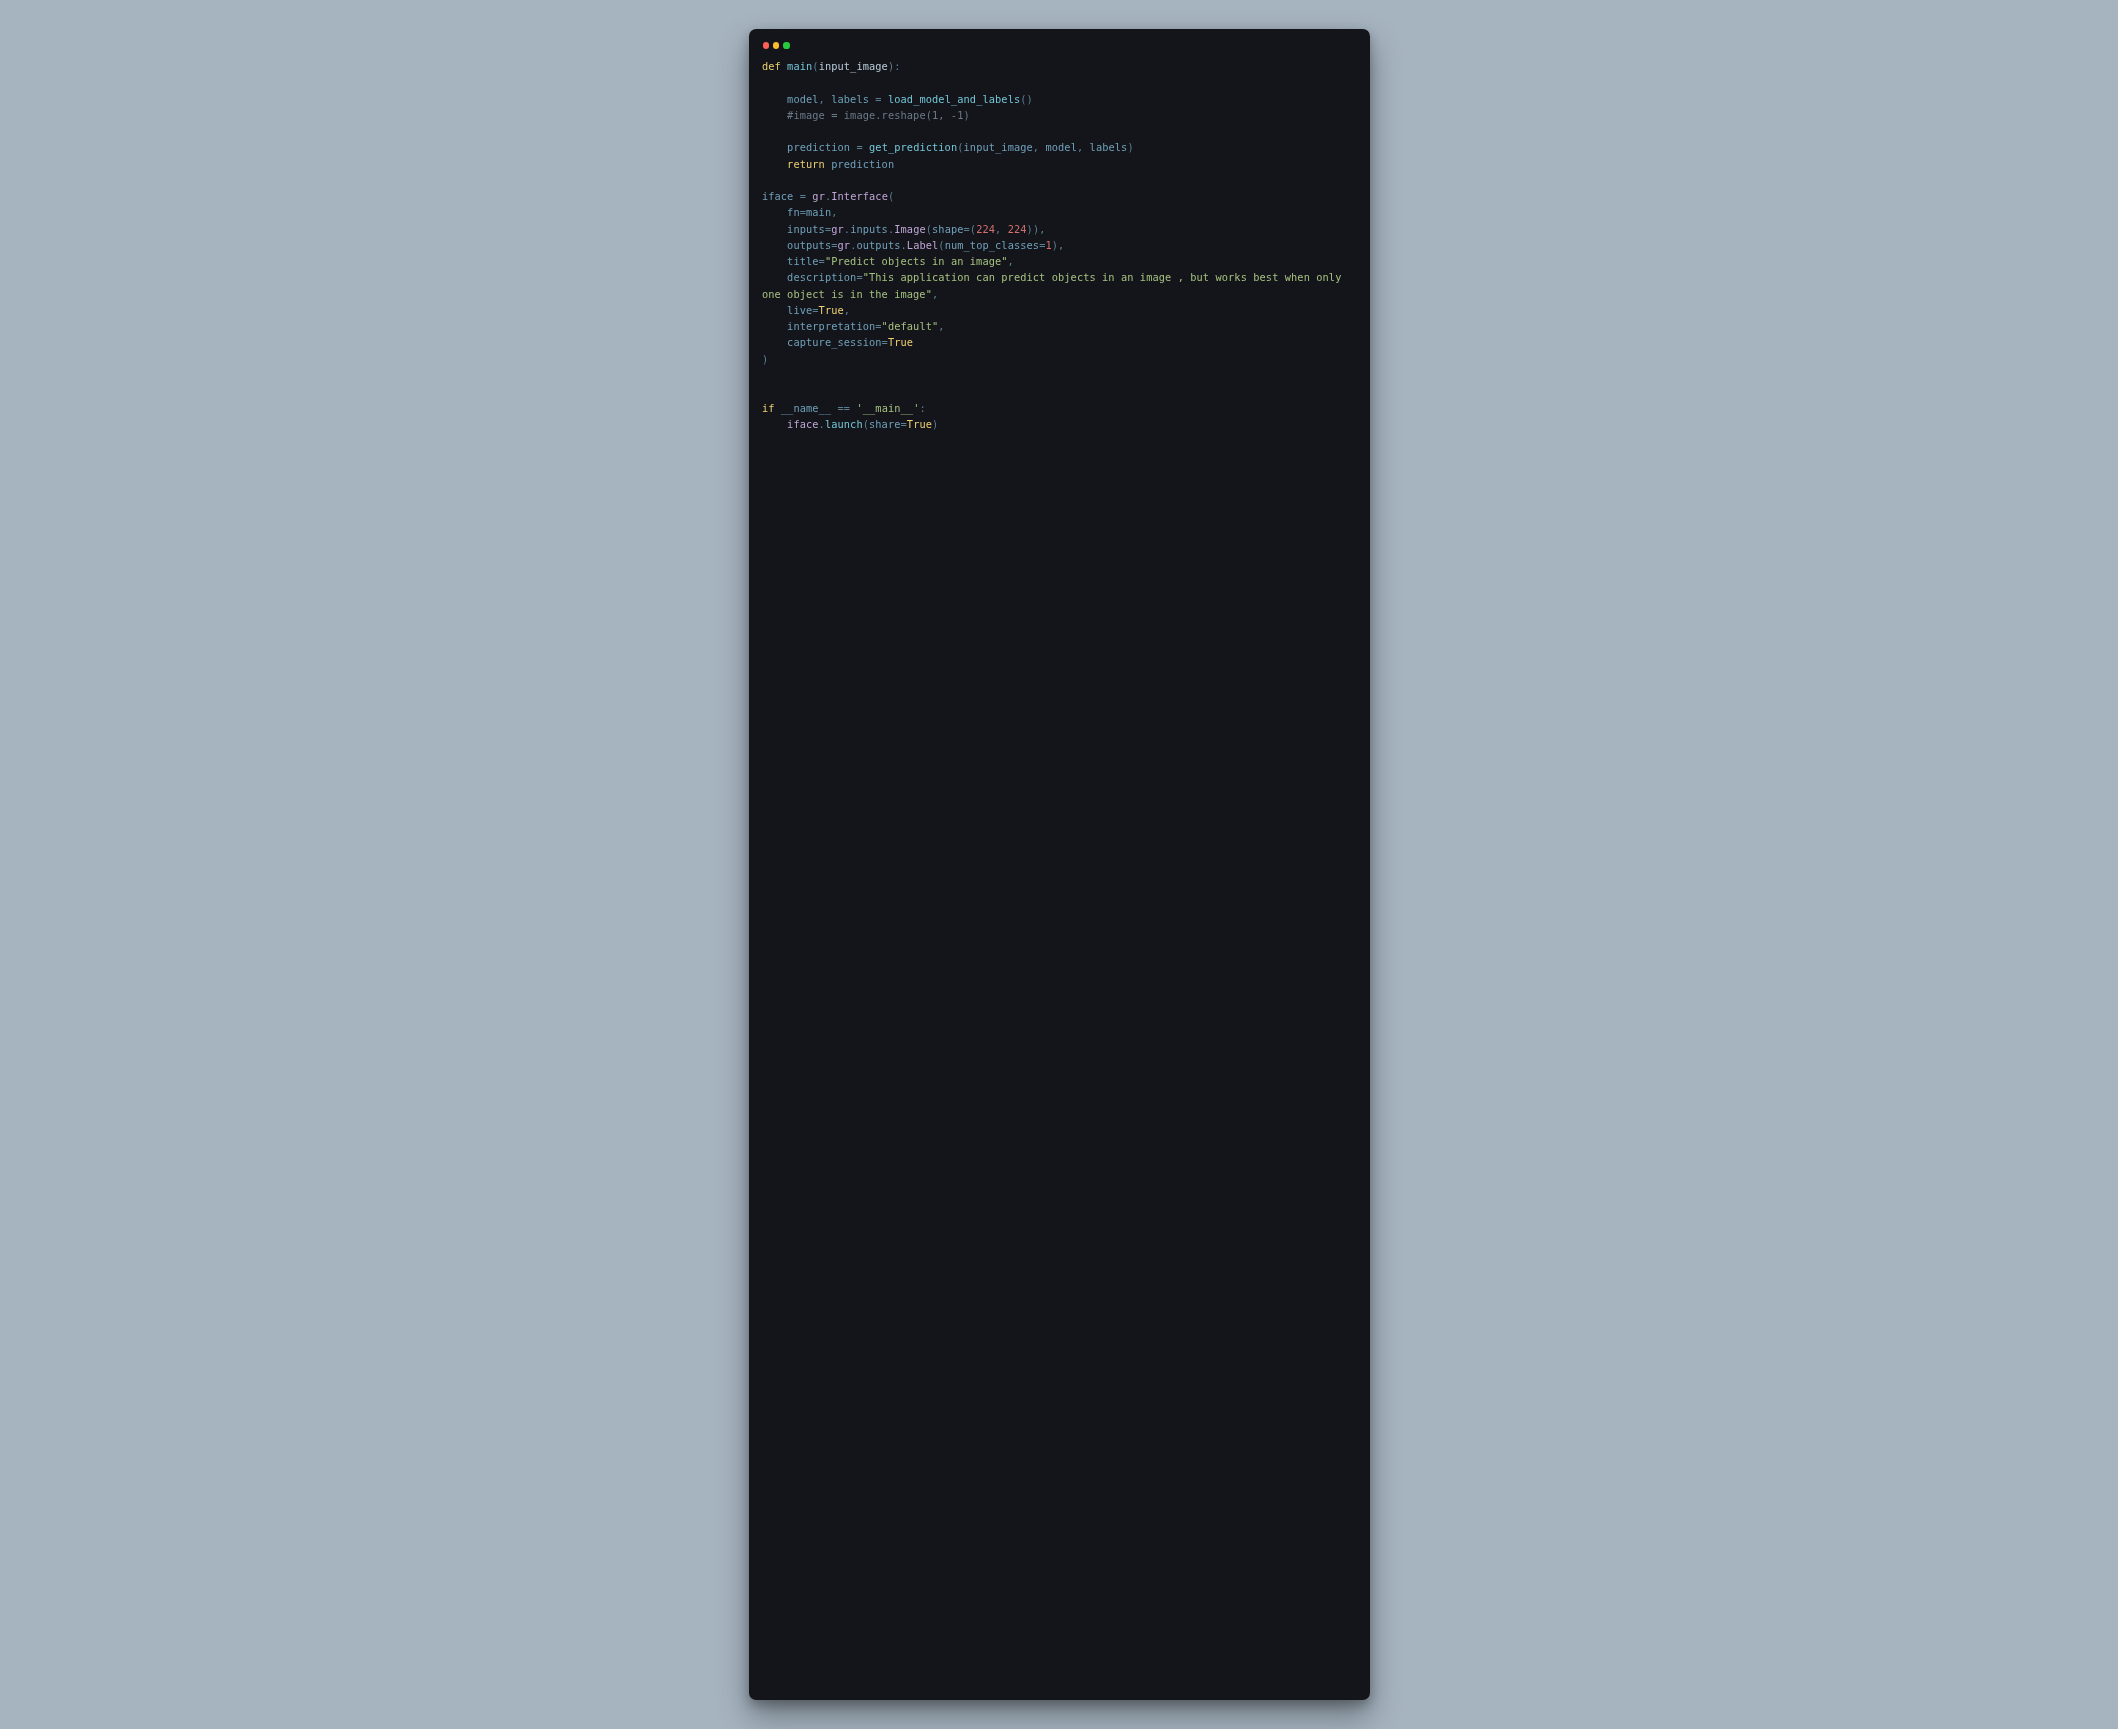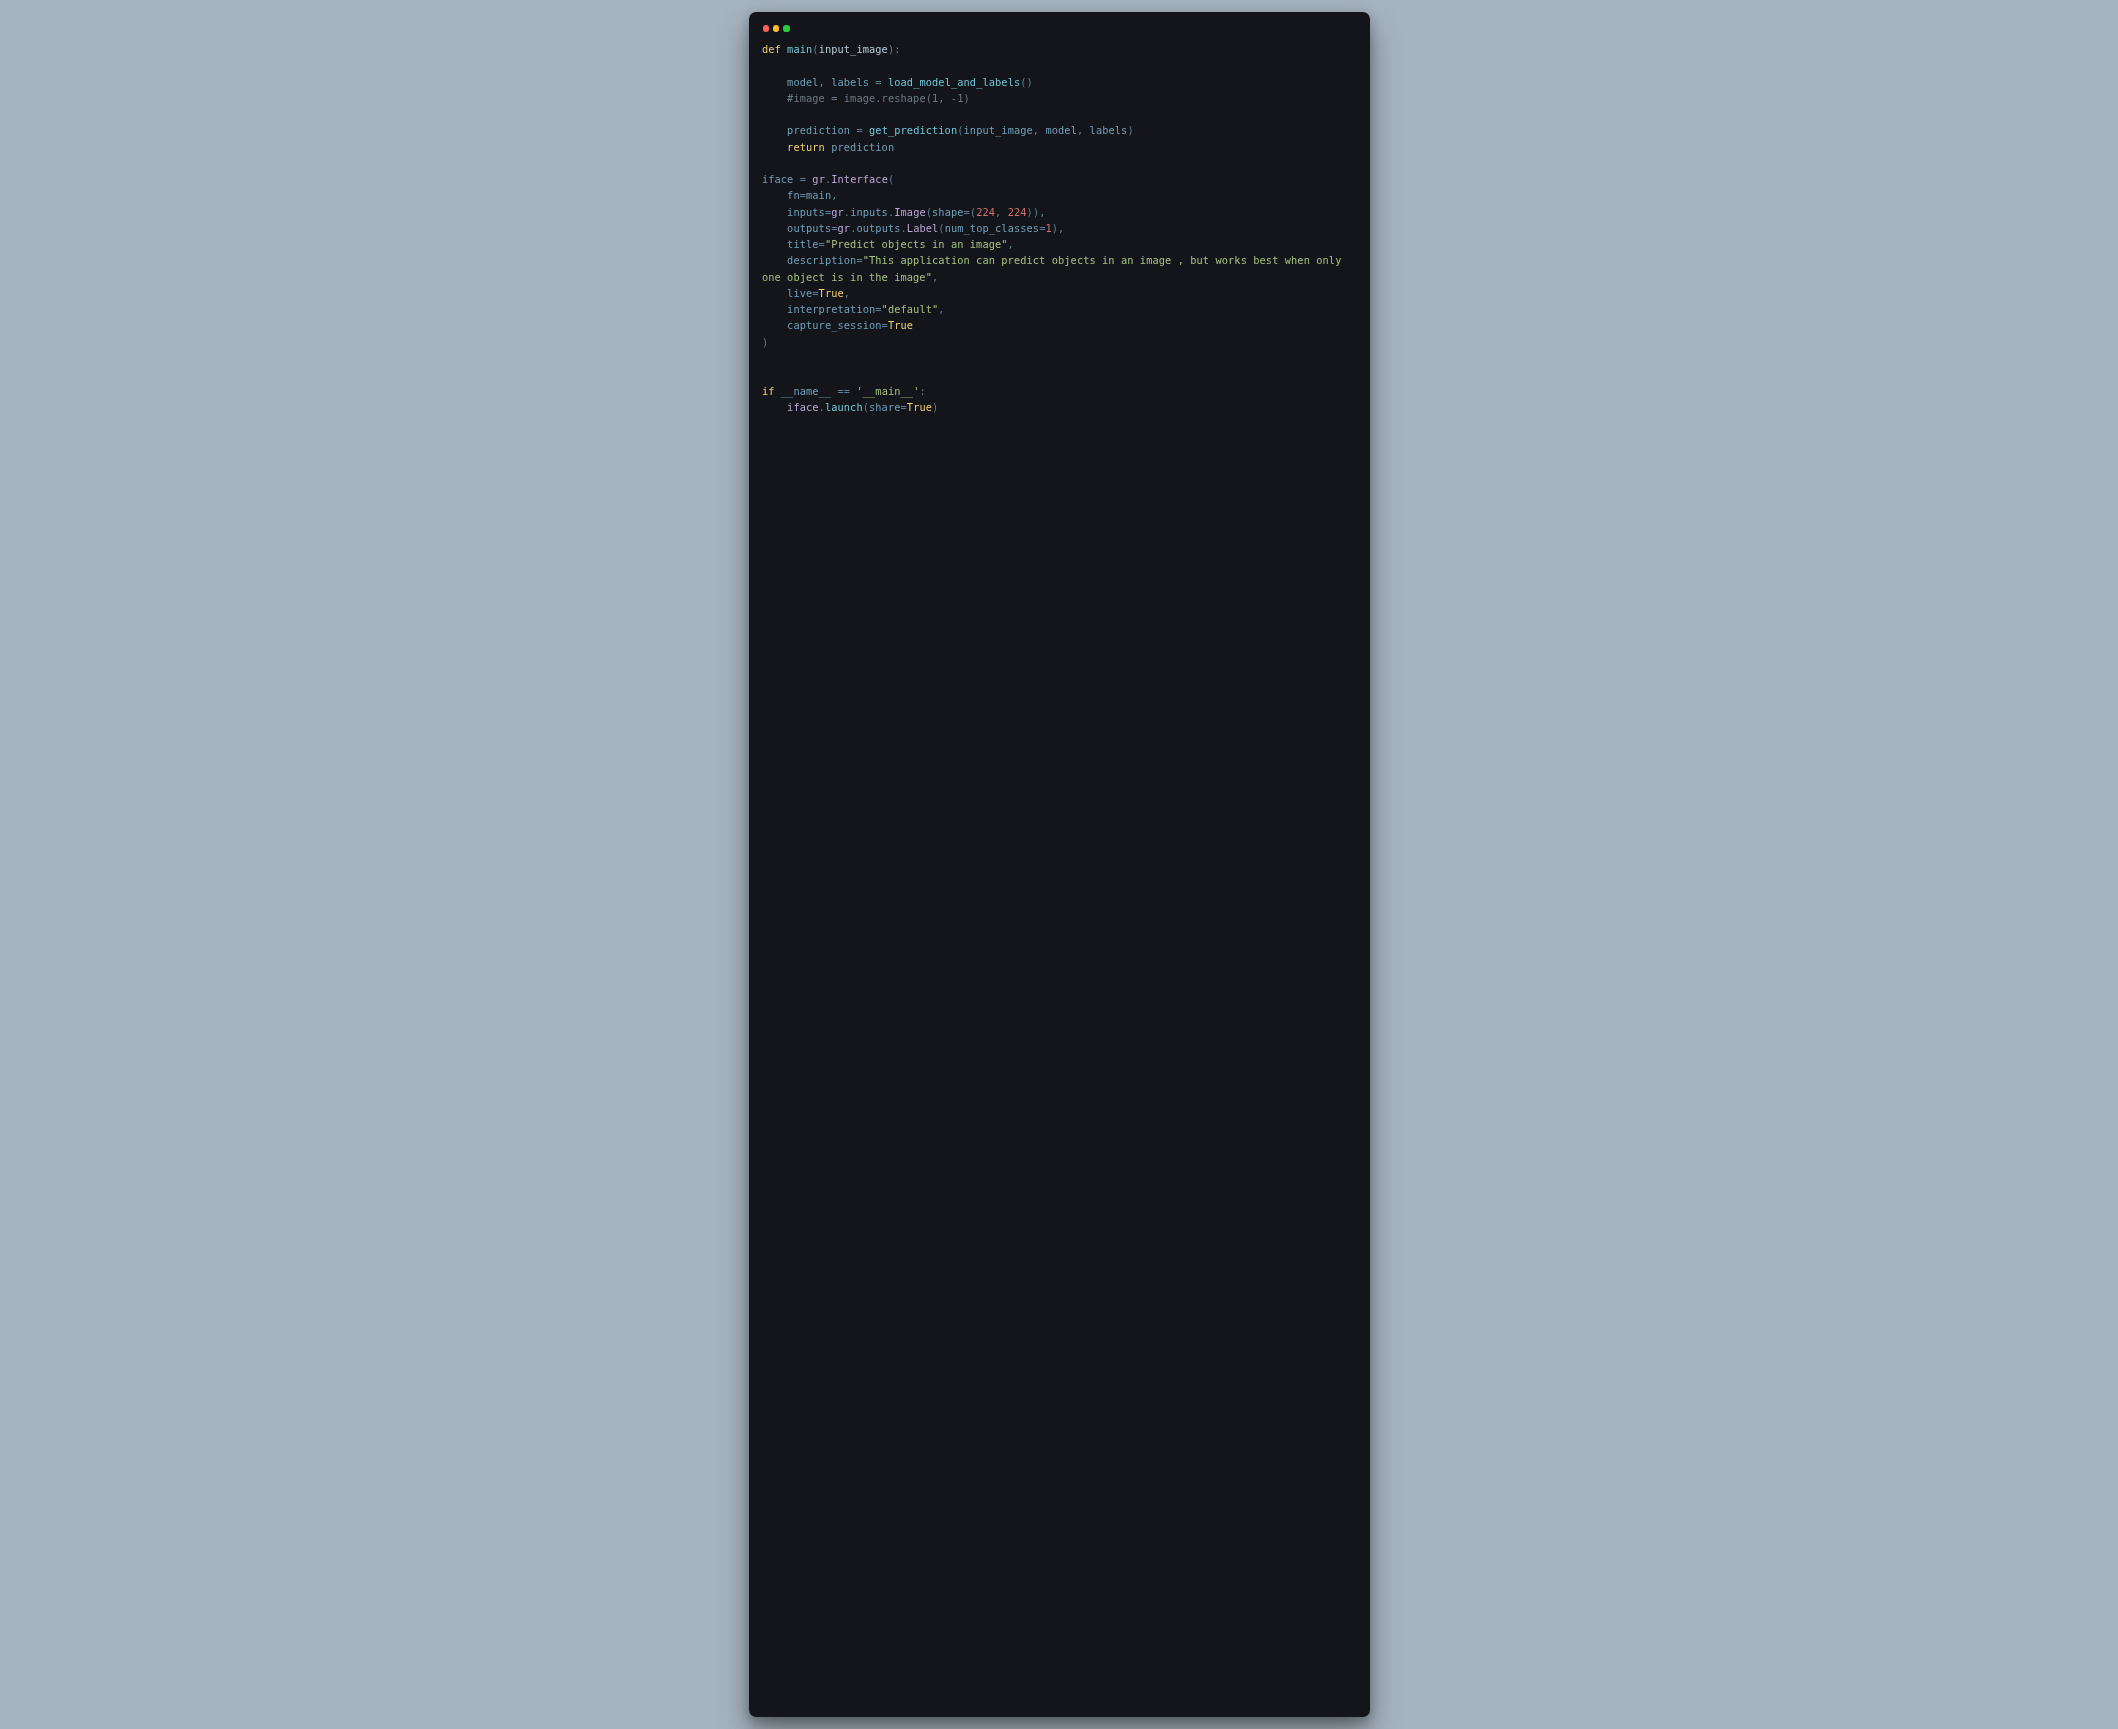--- a/index.html
+++ b/index.html
@@ -6,21 +6,21 @@
     margin: 0;
     padding: 0;
     width: 100%;
     height: 100%;
     background: #a6b4c0;
     font-family: ui-monospace, "SF Mono", "Menlo", "Monaco", "Consolas", monospace;
   }
   .stage {
     box-sizing: border-box;
     min-height: 100vh;
-    padding: 12px;
+    padding: 29px;
     display: flex;
     align-items: stretch;
     justify-content: center;
   }
   .window {
     background: #14151b;
     border-radius: 7.2px;
     box-shadow: 0 15.5px 31px rgba(0,0,0,0.35), 0 4.1px 10.3px rgba(0,0,0,0.25);
     width: 100%;
     max-width: 621px;

